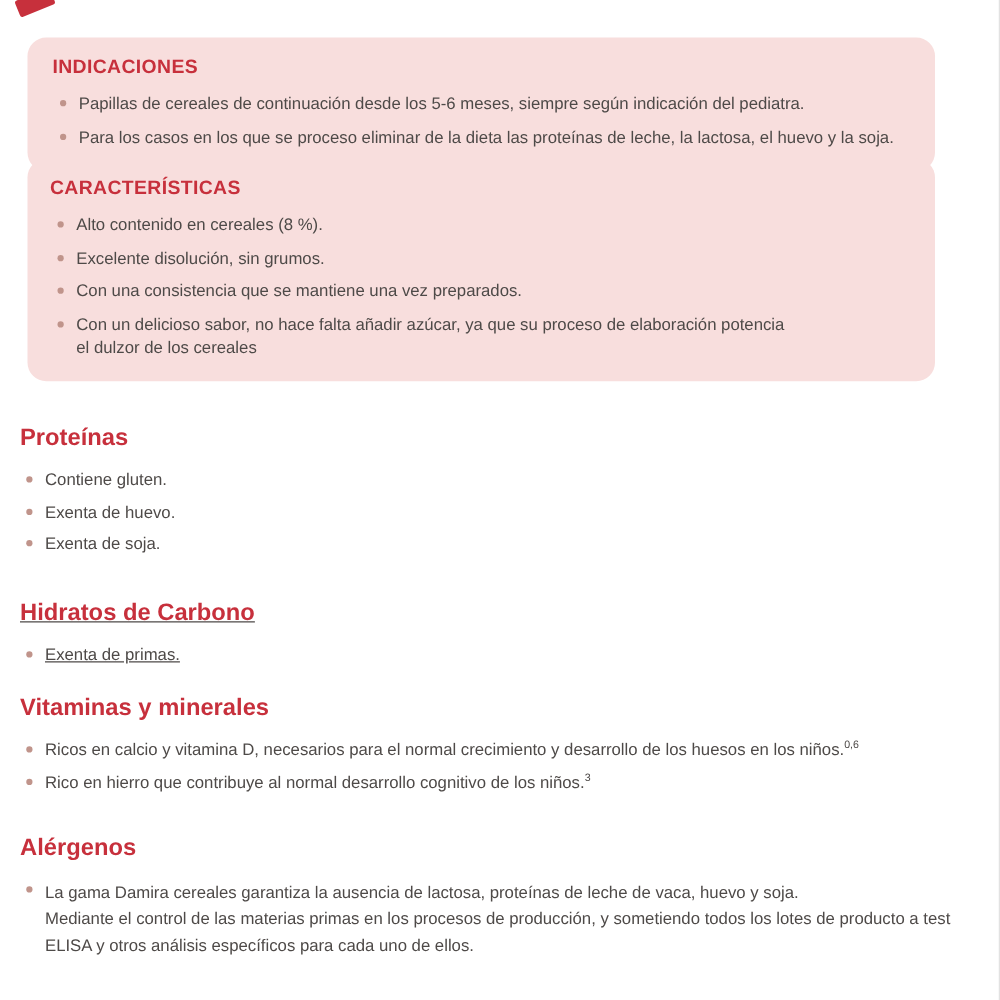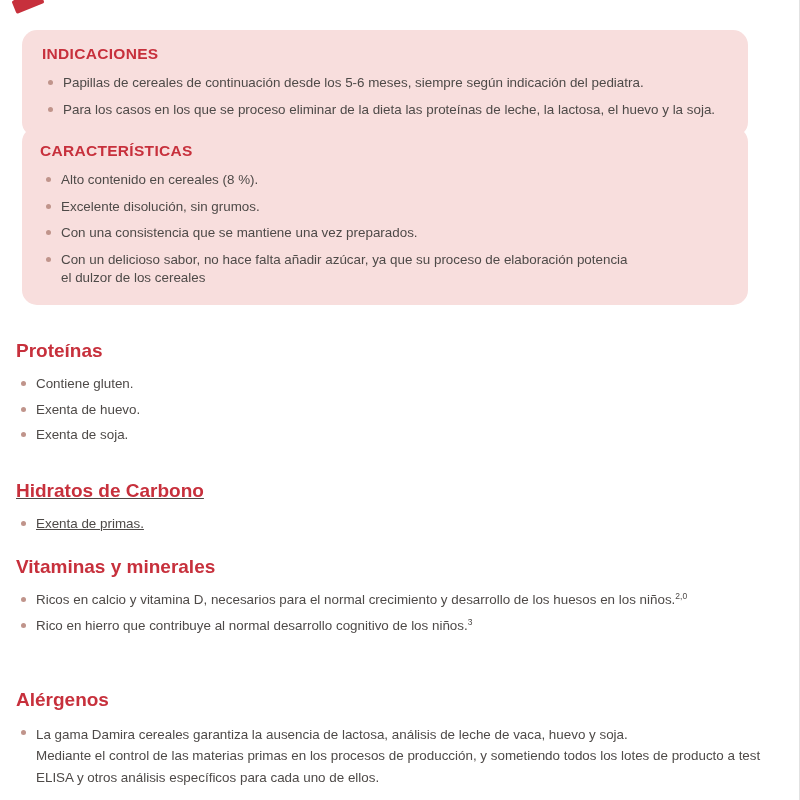--- a/index.html
+++ b/index.html
@@ -45,21 +45,21 @@
     flex:none;width:5px;height:5px;border-radius:50%;
     background:var(--bullet-color,#c0948b);
     margin:6px 10px 0 6px;
   }
   .ln{display:block;}
   sup.ref{font-size:8.5px;line-height:0;vertical-align:super;}
   .section{position:absolute;left:16px;right:6px;}
   .section-proteinas{top:340px;}
   .section-hidratos{top:480px;text-decoration:underline;}
   .section-vitaminas{top:541px;margin-top:15px;}
-  .section-alergenos{top:689px;}
+  .section-alergenos{top:668px;}
   .section-title{
     margin:0 0 13px 0;
     font-size:19px;font-weight:700;
     color:var(--accent-red,#c7303c);
   }
   .section ul.bullets li{margin-bottom:8px;}
   .section-alergenos ul.bullets li{line-height:1.6;}
   .section ul.bullets .dot{margin-left:5px;}
 </style>
 </head>
@@ -144,34 +144,34 @@
         </li>
       </ul>
   </section>
 
   <section class="section section-vitaminas">
     <h3 class="section-title">Vitaminas y minerales</h3>
     <ul class="bullets">
 
         <li>
           <span class="dot"></span>
-          <span><span>Ricos en calcio y vitamina D, necesarios para el normal crecimiento y desarrollo de los huesos en los niños.</span><sup class="ref">2,0</sup><span class="ln"></span><span class="ln"></span></span>
+          <span><span>Ricos en calcio y vitamina D, necesarios para el normal crecimiento y desarrollo de los huesos en los niños.</span><sup class="ref">0,6</sup><span class="ln"></span><span class="ln"></span></span>
         </li>
 
         <li>
           <span class="dot"></span>
           <span><span>Rico en hierro que contribuye al normal desarrollo cognitivo de los niños.</span><sup class="ref">3</sup><span class="ln"></span><span class="ln"></span></span>
         </li>
       </ul>
   </section>
 
   <section class="section section-alergenos">
     <h3 class="section-title">Alérgenos</h3>
     <ul class="bullets">
 
         <li>
           <span class="dot"></span>
-          <span><span></span><sup class="ref"></sup><span class="ln">La gama Damira cereales garantiza la ausencia de lactosa, análisis de leche de vaca, huevo y soja.</span><span class="ln">Mediante el control de las materias primas en los procesos de producción, y sometiendo todos los lotes de producto a test ELISA y otros análisis específicos para cada uno de ellos.</span></span>
+          <span><span></span><sup class="ref"></sup><span class="ln">La gama Damira cereales garantiza la ausencia de lactosa, proteínas de leche de vaca, huevo y soja.</span><span class="ln">Mediante el control de las materias primas en los procesos de producción, y sometiendo todos los lotes de producto a test ELISA y otros análisis específicos para cada uno de ellos.</span></span>
         </li>
       </ul>
   </section>
 
 </div>
 
 </body></html>

